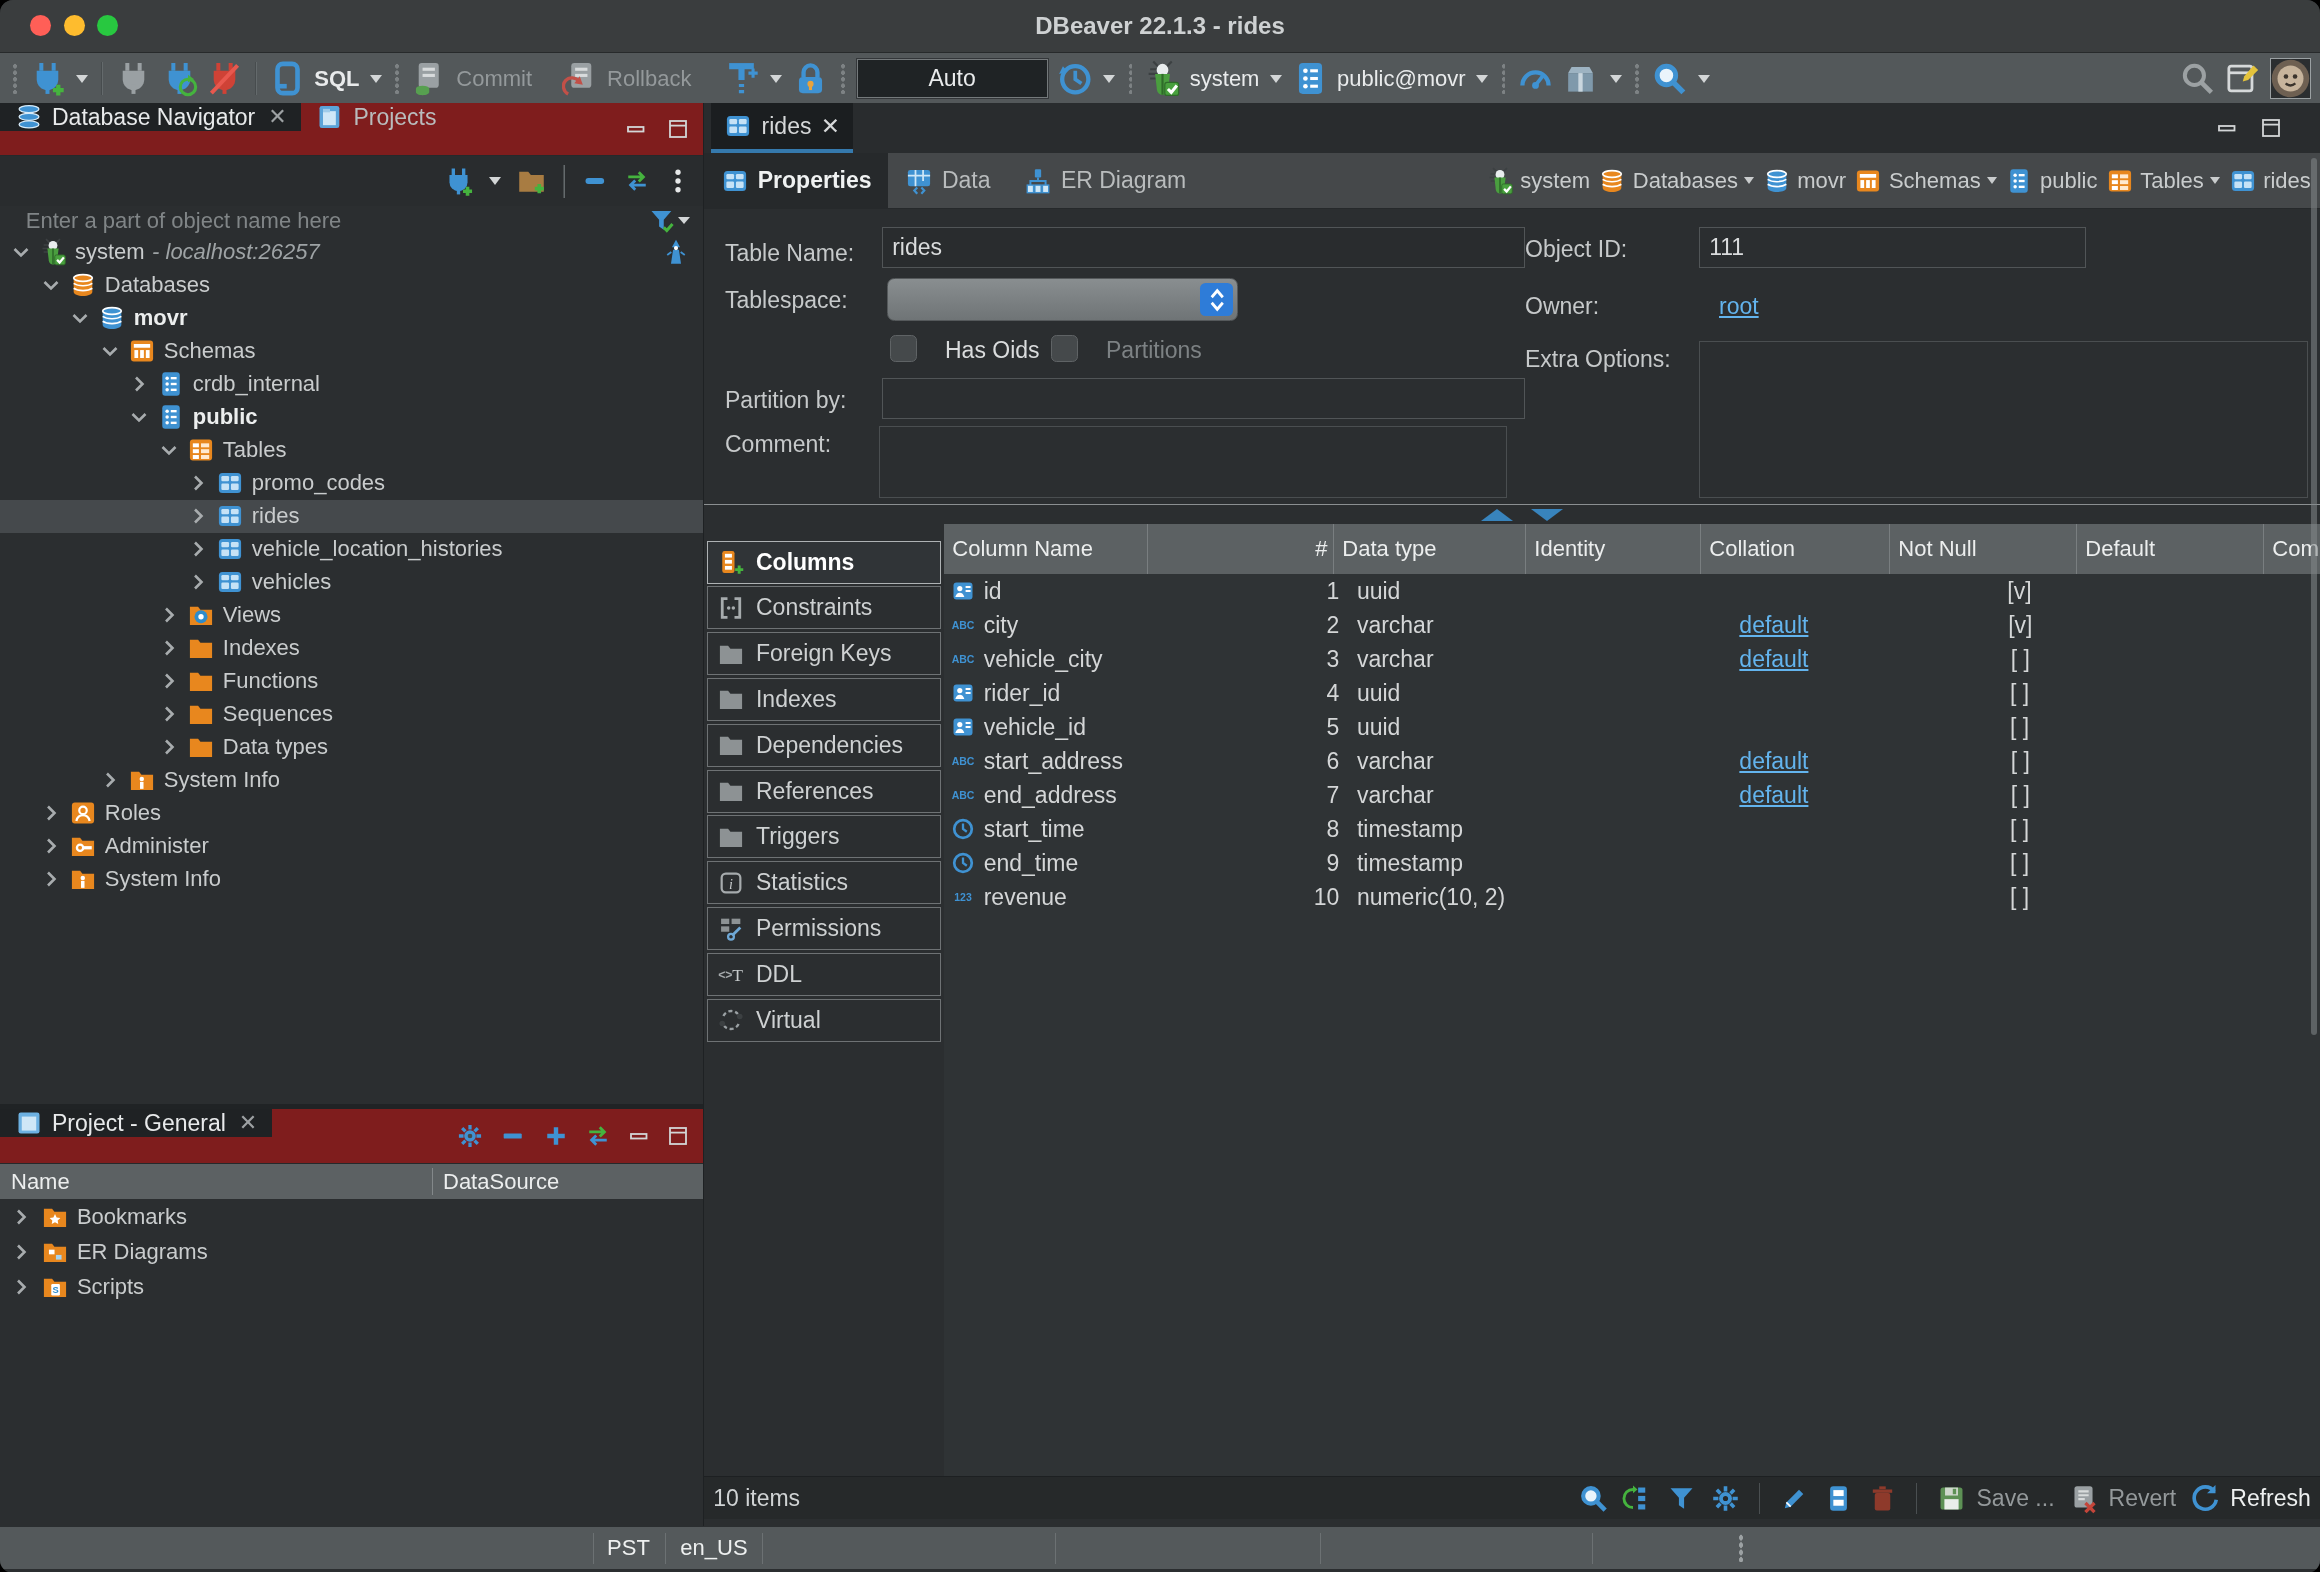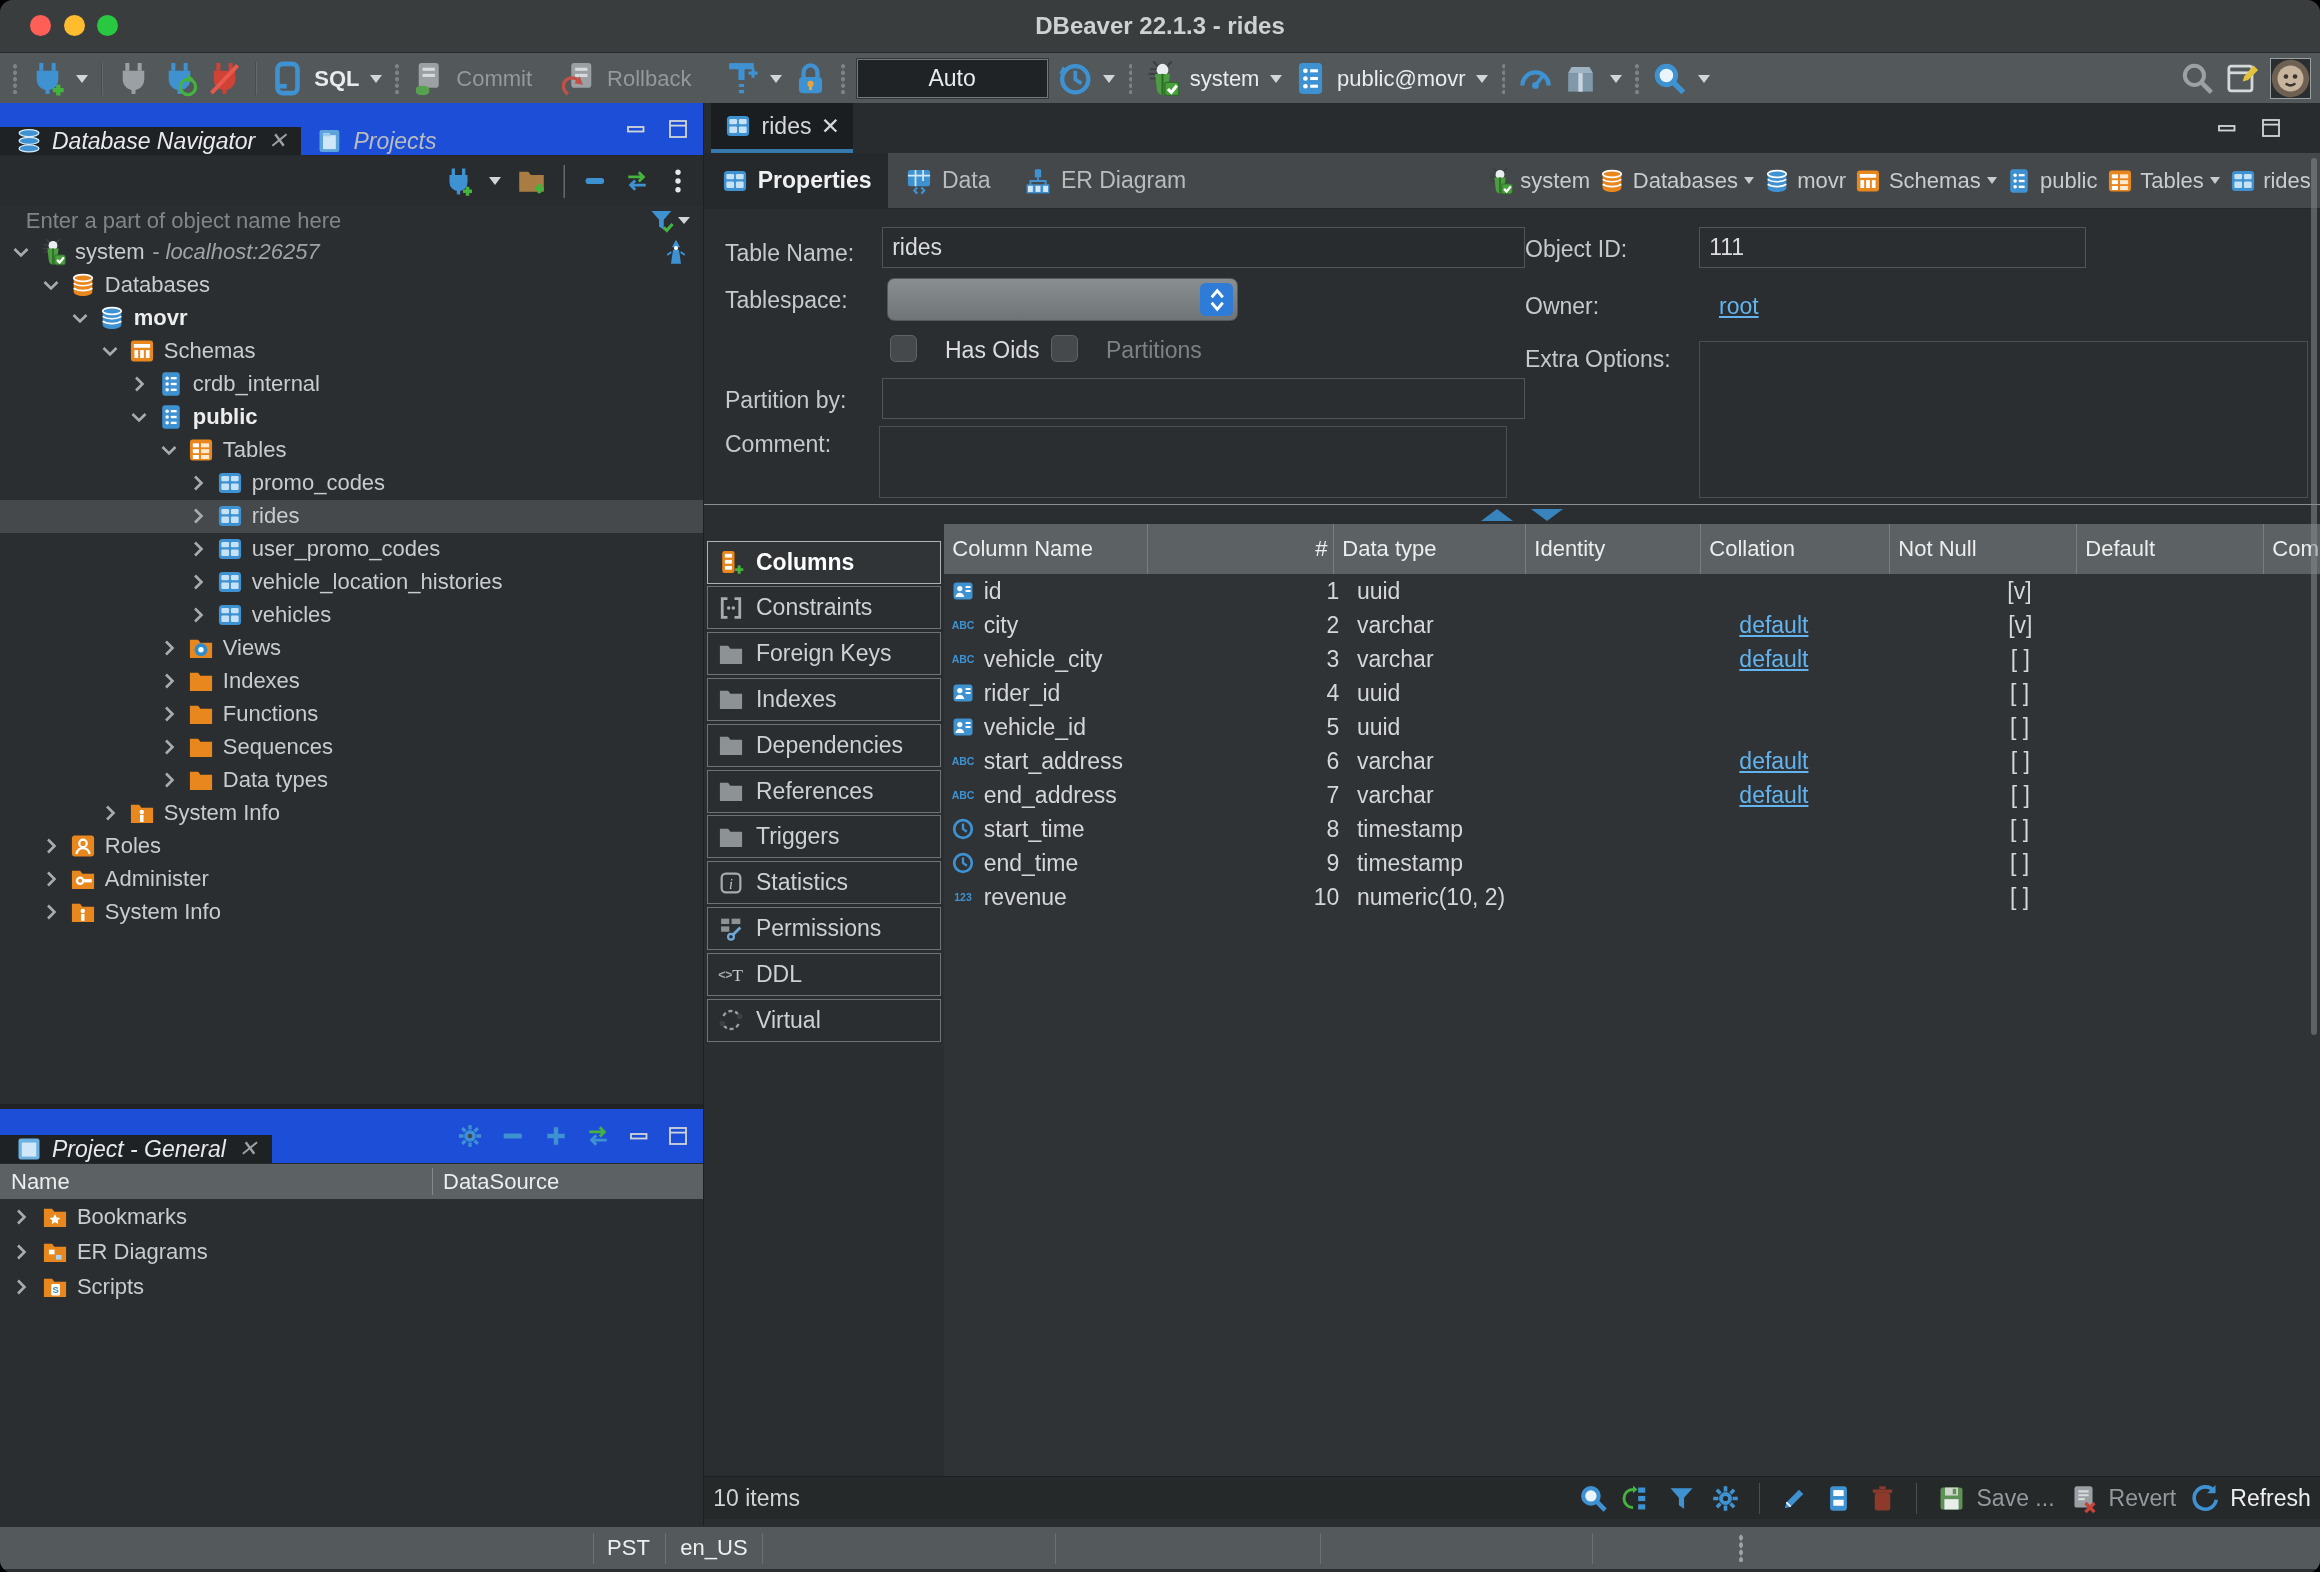--- a/index.html
+++ b/index.html
@@ -24,21 +24,21 @@
         color:#e9ebec;text-align:center;line-height:37px;font-size:23px;}
   .spacer{flex:1;}
   .avatar{width:39px;height:39px;border:1.8px solid #9aa0a2;background:#2b2e30;}
   .ico{display:inline-block;line-height:0;}
   .ico svg{width:100%;height:100%;}
   .i40{width:37px;height:37px;} .i34{width:31px;height:31px;} .i30{width:28px;height:28px;} .i26{width:24px;height:24px;}
   
   .nav{position:absolute;top:103px;left:0;width:703px;height:1000px;background:#2b2e30;}
   .proj{position:absolute;top:1104px;left:0;width:703px;height:423px;background:#2b2e30;border-top:5.5px solid #202325;}
   .editor{position:absolute;top:103px;left:703px;right:0;height:1423px;background:#2b2e30;border-left:1.8px solid #1e2123;}
-  .tabstrip{height:52px;background:#1d4ed8;display:flex;align-items:flex-end;border-bottom:0.9px solid #26292b;position:relative;font-style:italic;}
+  .tabstrip{height:52px;background:#7f1d1d;display:flex;align-items:flex-start;border-bottom:0.9px solid #26292b;position:relative;}
   .tab{display:flex;align-items:center;gap:9.2px;padding:0 14.8px;font-size:23px;color:#b9bcbd;}
   .tab.active{background:#1f2224;color:#e8eaeb;}
   .tab .x{color:#9da1a3;font-size:22px;margin-left:3.7px;}
   .winbtns{position:absolute;right:13px;top:0;height:100%;display:flex;align-items:center;gap:18.5px;}
   
   .navtools{height:50px;background:#292c2e;display:flex;align-items:center;justify-content:flex-end;gap:13px;padding-right:11px;}
   .filterrow{height:29.5px;display:flex;align-items:center;padding:0 9.2px;position:relative;}
   .filterrow .ph{color:#808587;font-size:22px;margin-left:16.6px;}
   .filterrow .right{position:absolute;right:11px;display:flex;align-items:center;}
   
@@ -449,33 +449,20 @@
           <span class="chev ico"><svg viewBox="0 0 24 24">
               <path d="M9 5.5l6.5 6.5L9 18.5" fill="none" stroke="#a8acae" stroke-width="2.6"></path>
             </svg></span>
           <span class="ico i30" style="margin-left: 5.5px;"><svg viewBox="0 0 24 24">
               <rect x="2.5" y="3.5" width="19" height="17" rx="3" fill="#3f92d2"></rect>
               <rect x="4.6" y="6" width="6.6" height="4.4" rx="1" fill="#c6e2f6"></rect>
               <rect x="12.8" y="6" width="6.6" height="4.4" rx="1" fill="#c6e2f6"></rect>
               <rect x="4.6" y="12.4" width="6.6" height="5.6" rx="1" fill="#c6e2f6"></rect>
               <rect x="12.8" y="12.4" width="6.6" height="5.6" rx="1" fill="#c6e2f6"></rect>
             </svg></span>
-          <span class="lbl">user_promo_codes</span>
-        </div>
-        <div class="trow" style="padding-left: 186px;">
-          <span class="chev ico"><svg viewBox="0 0 24 24">
-              <path d="M9 5.5l6.5 6.5L9 18.5" fill="none" stroke="#a8acae" stroke-width="2.6"></path>
-            </svg></span>
-          <span class="ico i30" style="margin-left: 5.5px;"><svg viewBox="0 0 24 24">
-              <rect x="2.5" y="3.5" width="19" height="17" rx="3" fill="#3f92d2"></rect>
-              <rect x="4.6" y="6" width="6.6" height="4.4" rx="1" fill="#c6e2f6"></rect>
-              <rect x="12.8" y="6" width="6.6" height="4.4" rx="1" fill="#c6e2f6"></rect>
-              <rect x="4.6" y="12.4" width="6.6" height="5.6" rx="1" fill="#c6e2f6"></rect>
-              <rect x="12.8" y="12.4" width="6.6" height="5.6" rx="1" fill="#c6e2f6"></rect>
-            </svg></span>
           <span class="lbl">vehicle_location_histories</span>
         </div>
         <div class="trow" style="padding-left: 186px;">
           <span class="chev ico"><svg viewBox="0 0 24 24">
               <path d="M9 5.5l6.5 6.5L9 18.5" fill="none" stroke="#a8acae" stroke-width="2.6"></path>
             </svg></span>
           <span class="ico i30" style="margin-left: 5.5px;"><svg viewBox="0 0 24 24">
               <rect x="2.5" y="3.5" width="19" height="17" rx="3" fill="#3f92d2"></rect>
               <rect x="4.6" y="6" width="6.6" height="4.4" rx="1" fill="#c6e2f6"></rect>
               <rect x="12.8" y="6" width="6.6" height="4.4" rx="1" fill="#c6e2f6"></rect>

